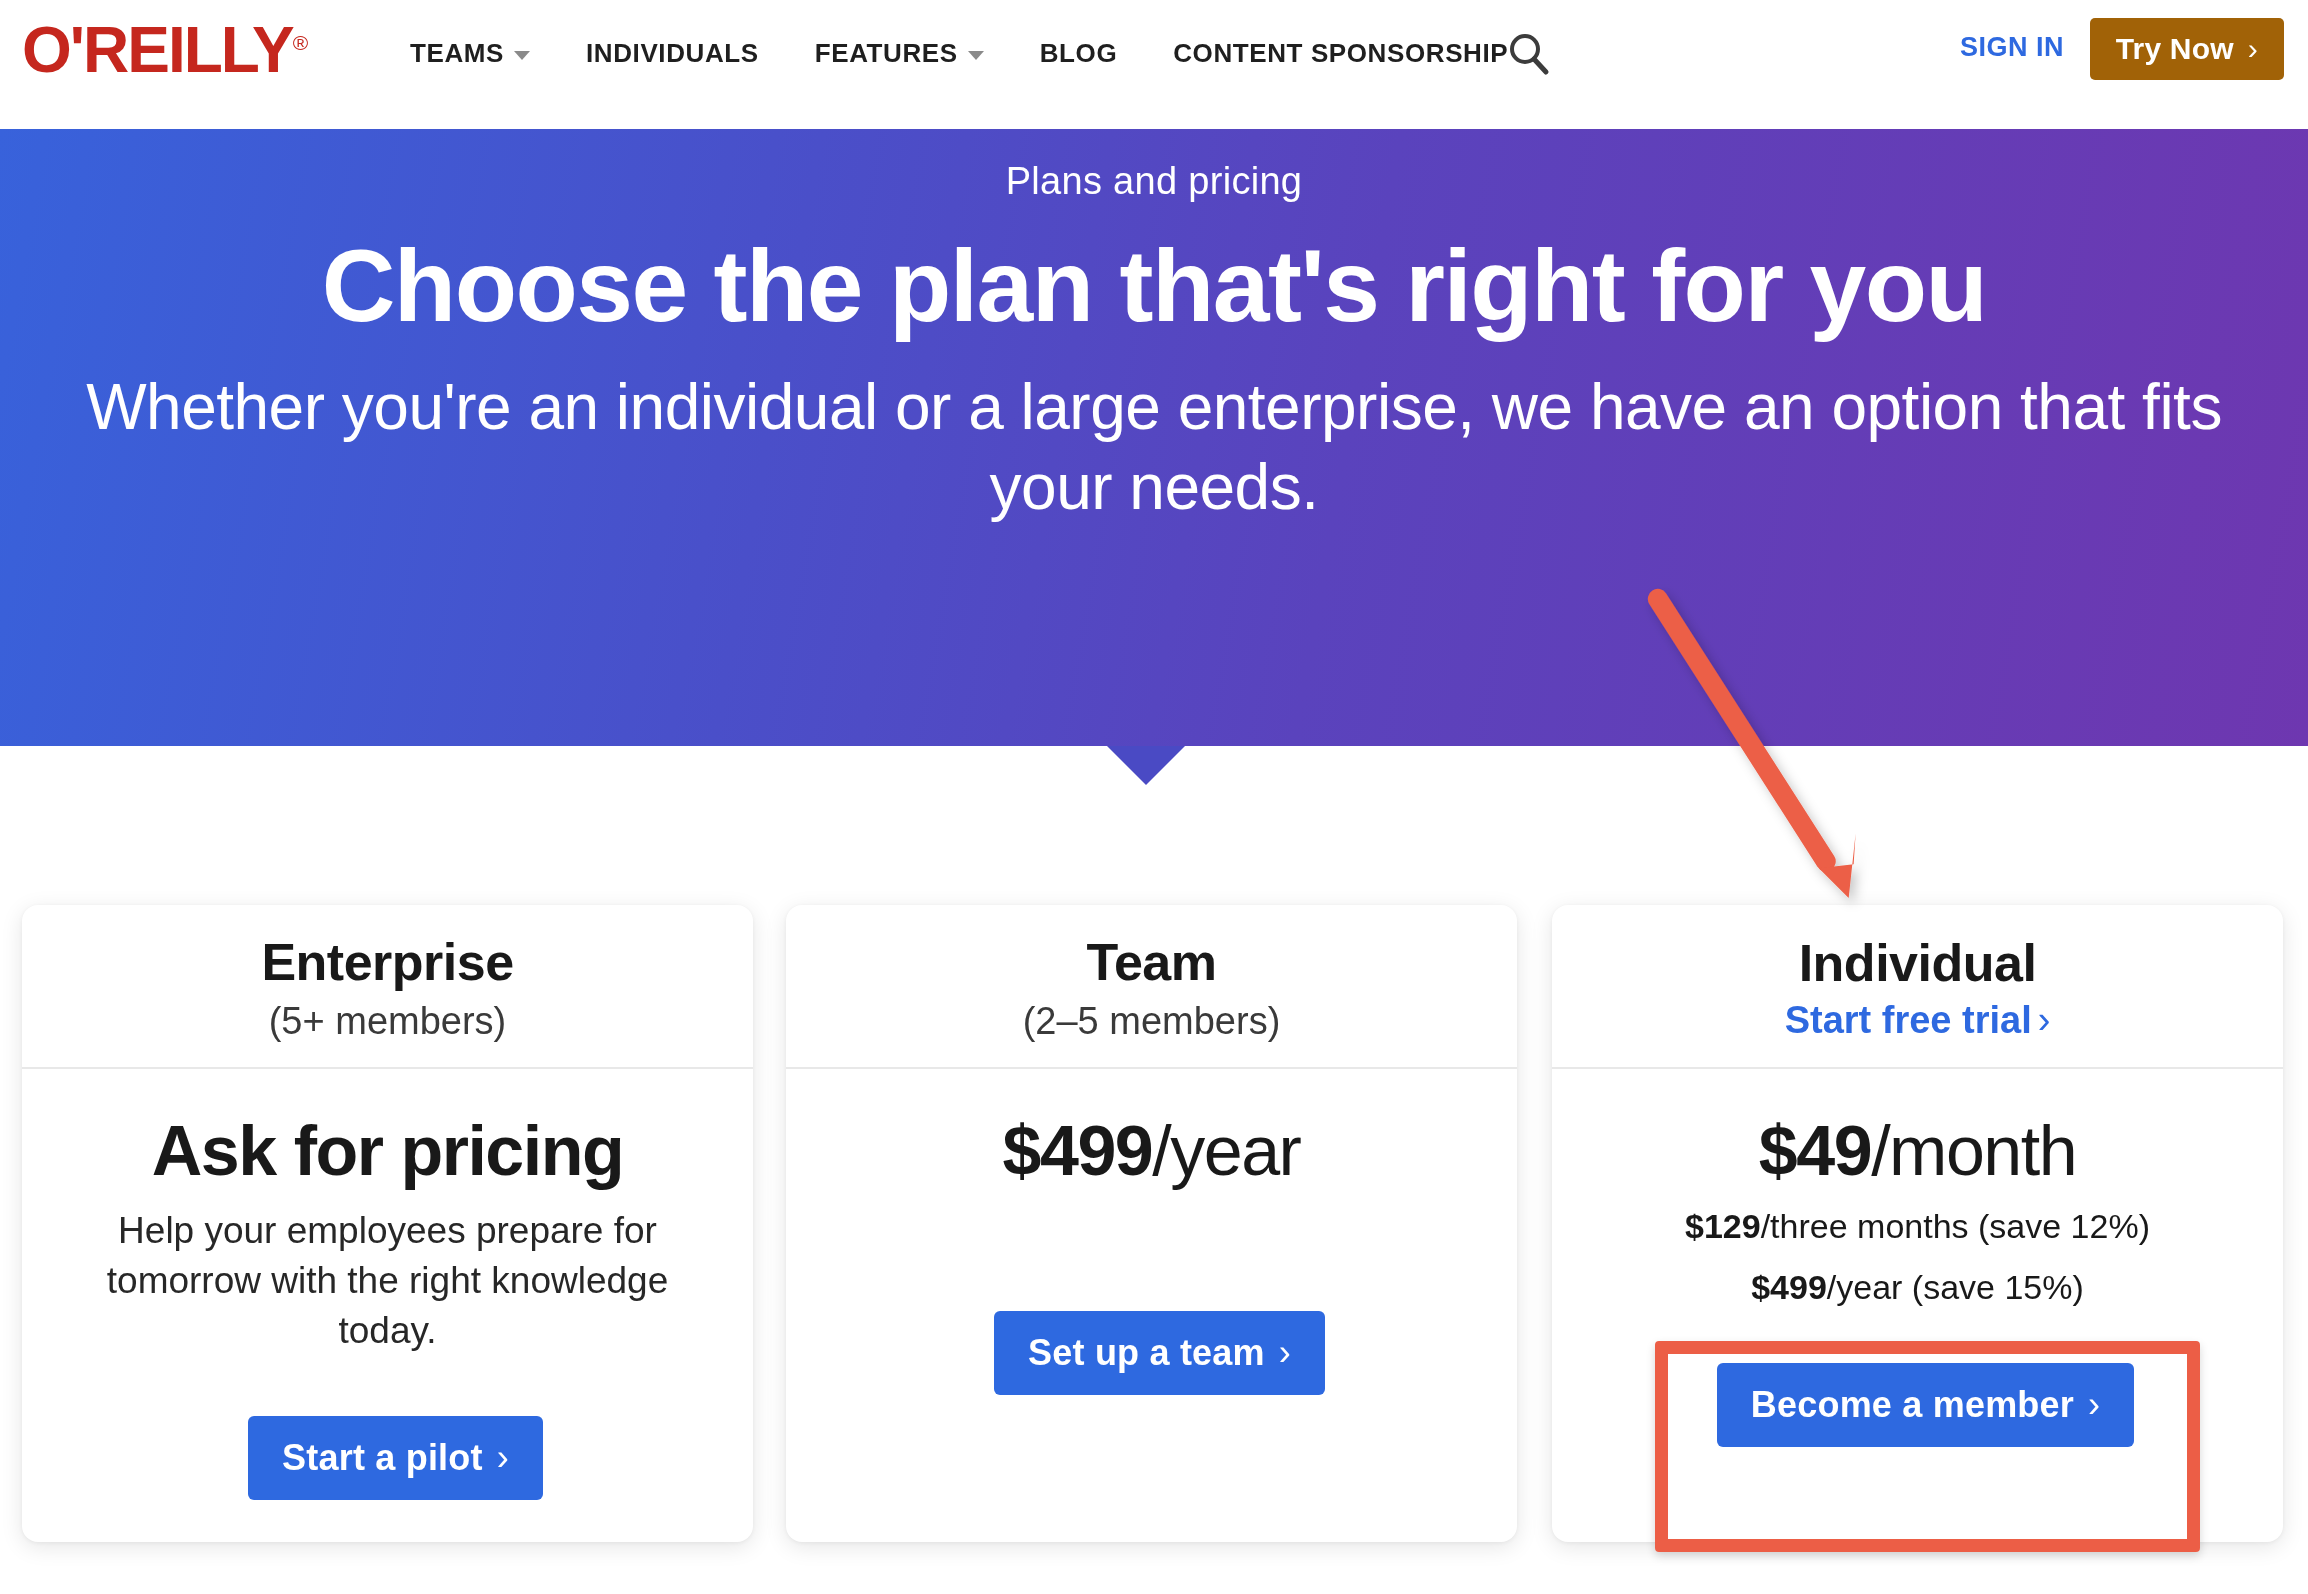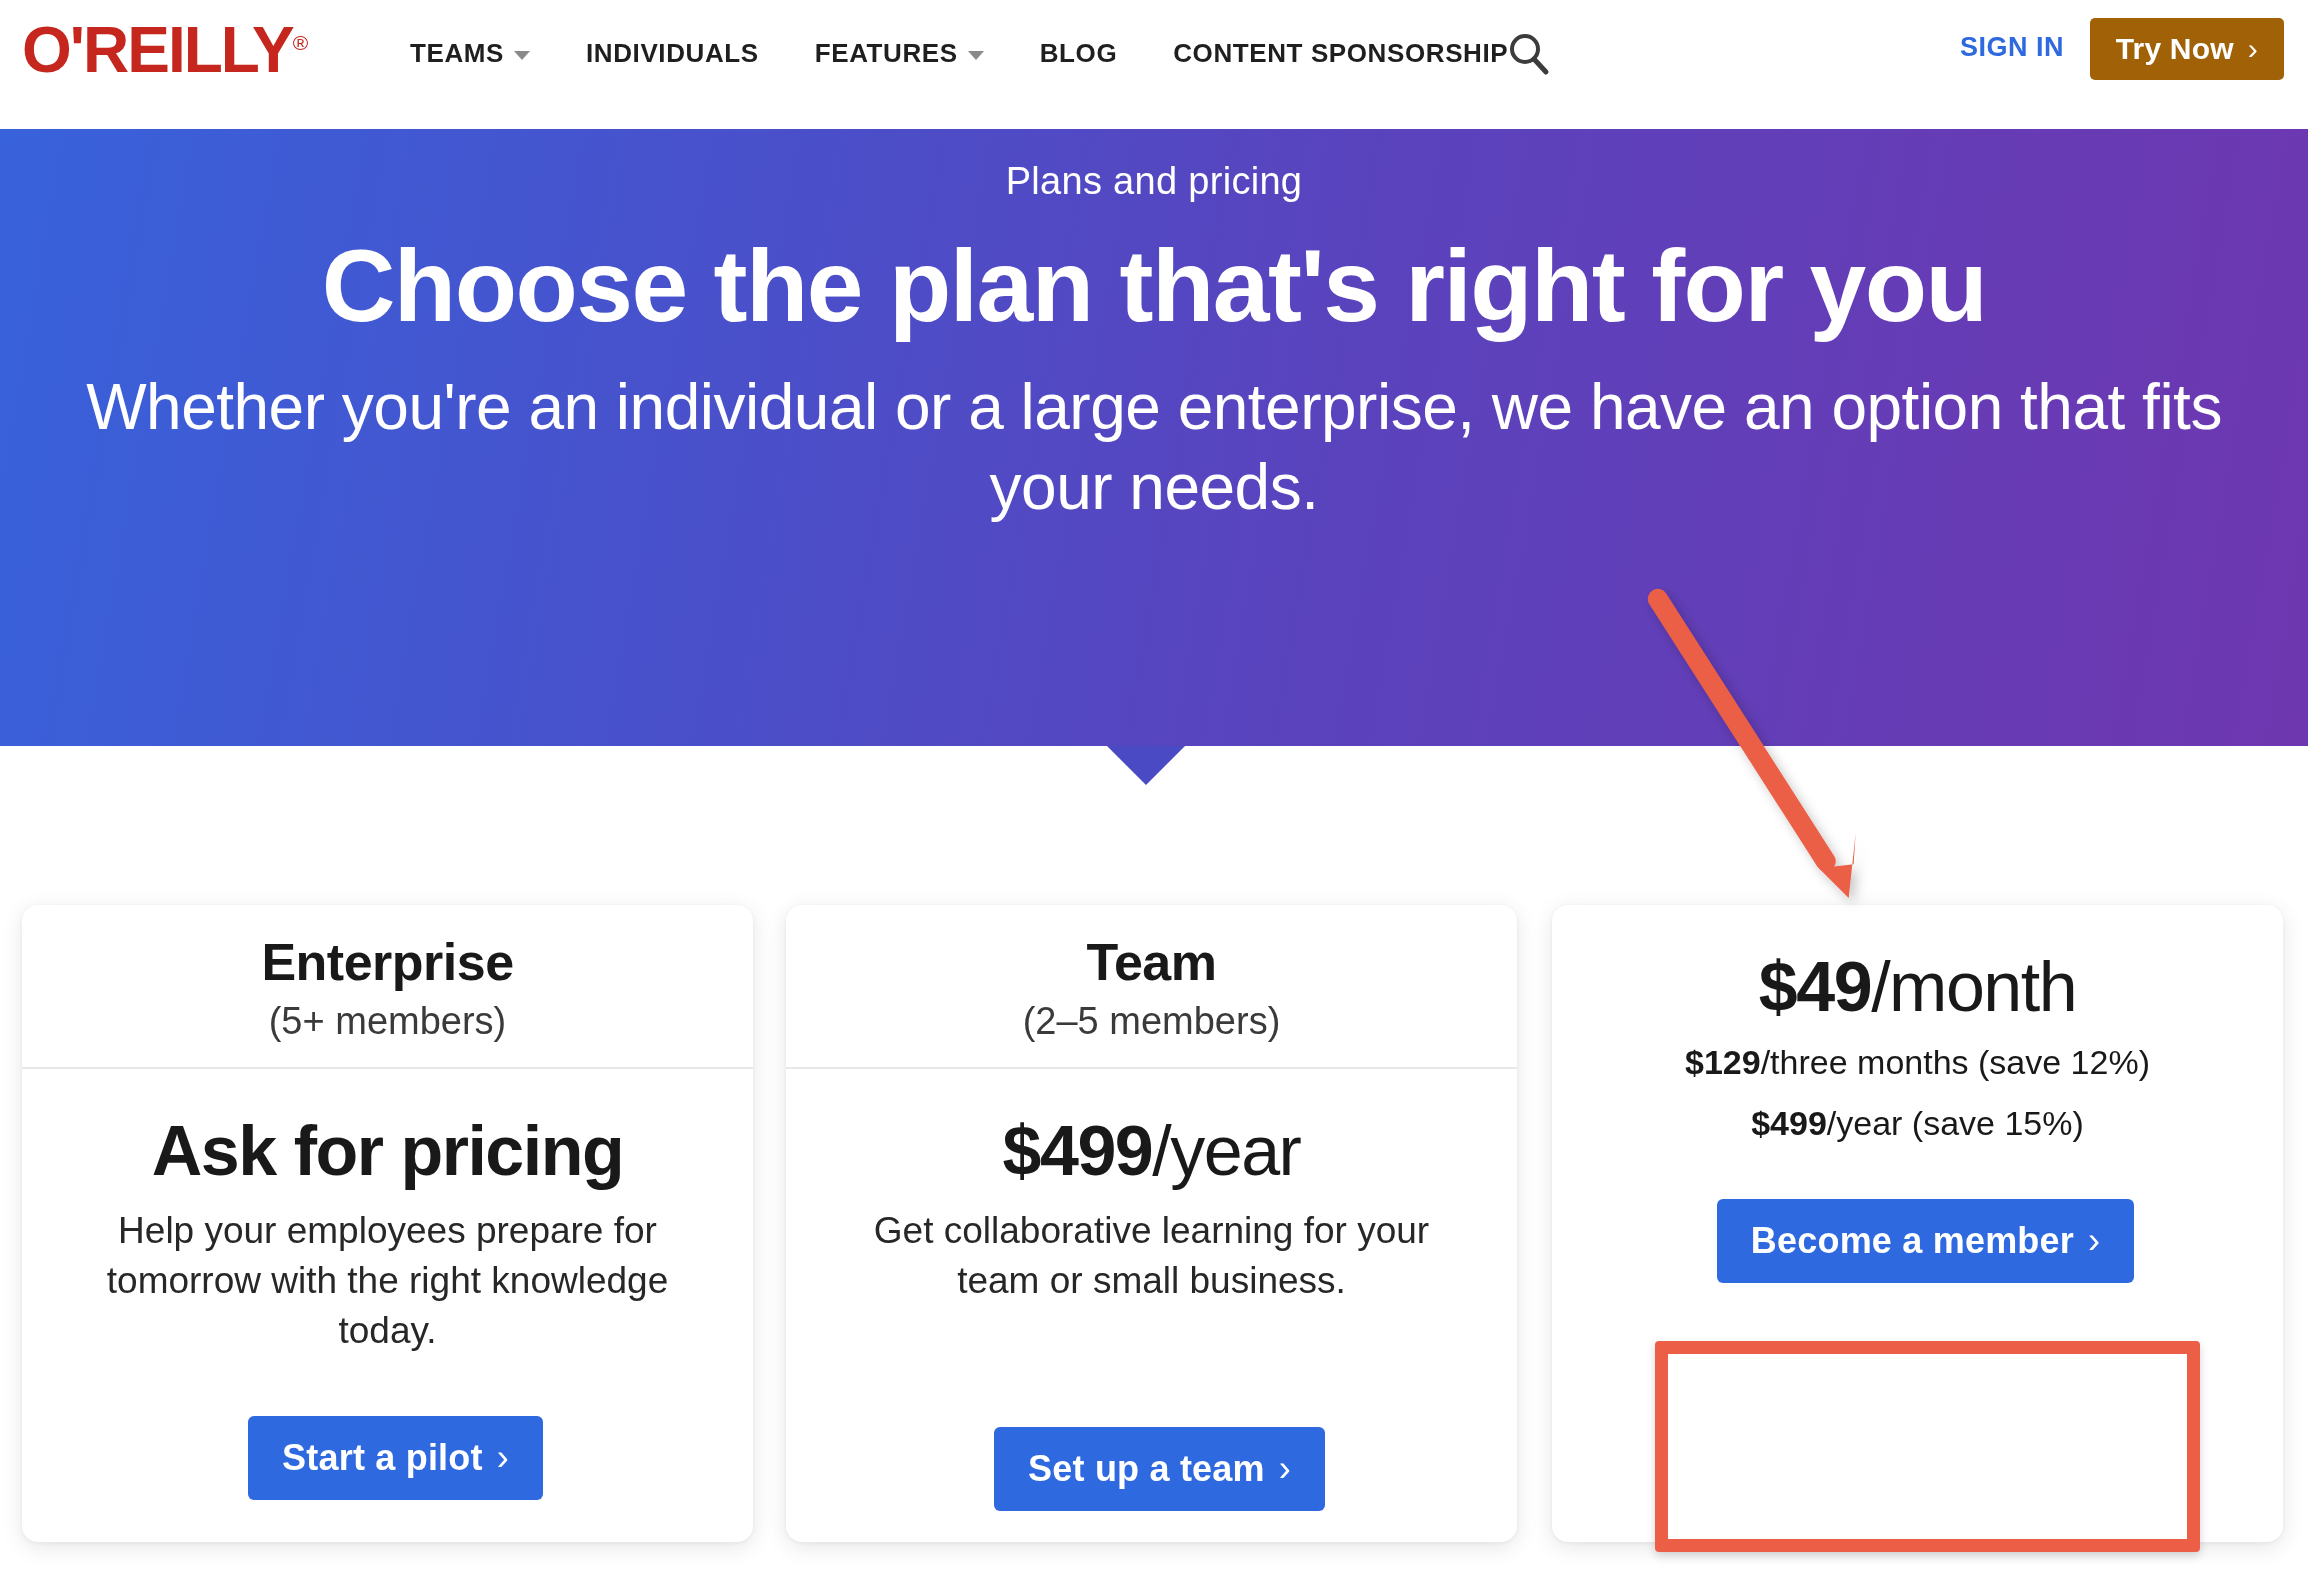--- a/index.html
+++ b/index.html
@@ -394,31 +394,36 @@
 
     <div class="card card-2">
       <div class="card-head">
         <div class="card-title">Team</div>
         <div class="card-sub">(2–5 members)</div>
       </div>
       <div class="card-body">
         <div class="price">
           <span class="amount">$499</span><span class="period">/year</span>
         </div>
-        <div class="card-desc">Get collaborative learning for your team or small business.</div>
         <div class="cta-wrap-2">
           <button class="cta">
             <span>Set up a team</span>
             <span class="chev">›</span>
           </button>
         </div>
       </div>
     </div>
 
     <div class="card card-3">
+      <div class="card-head">
+        <div class="card-title">Individual</div>
+        <div class="card-sub-link">
+          <span>Start free trial</span><span class="chev">›</span>
+        </div>
+      </div>
       <div class="card-body">
         <div class="price">
           <span class="amount">$49</span><span class="period">/month</span>
         </div>
         <div class="price-alt">
           <span class="amount">$129</span><span class="period">/three months (save 12%)</span>
         </div>
         <div class="price-alt">
           <span class="amount">$499</span><span class="period">/year (save 15%)</span>
         </div>

